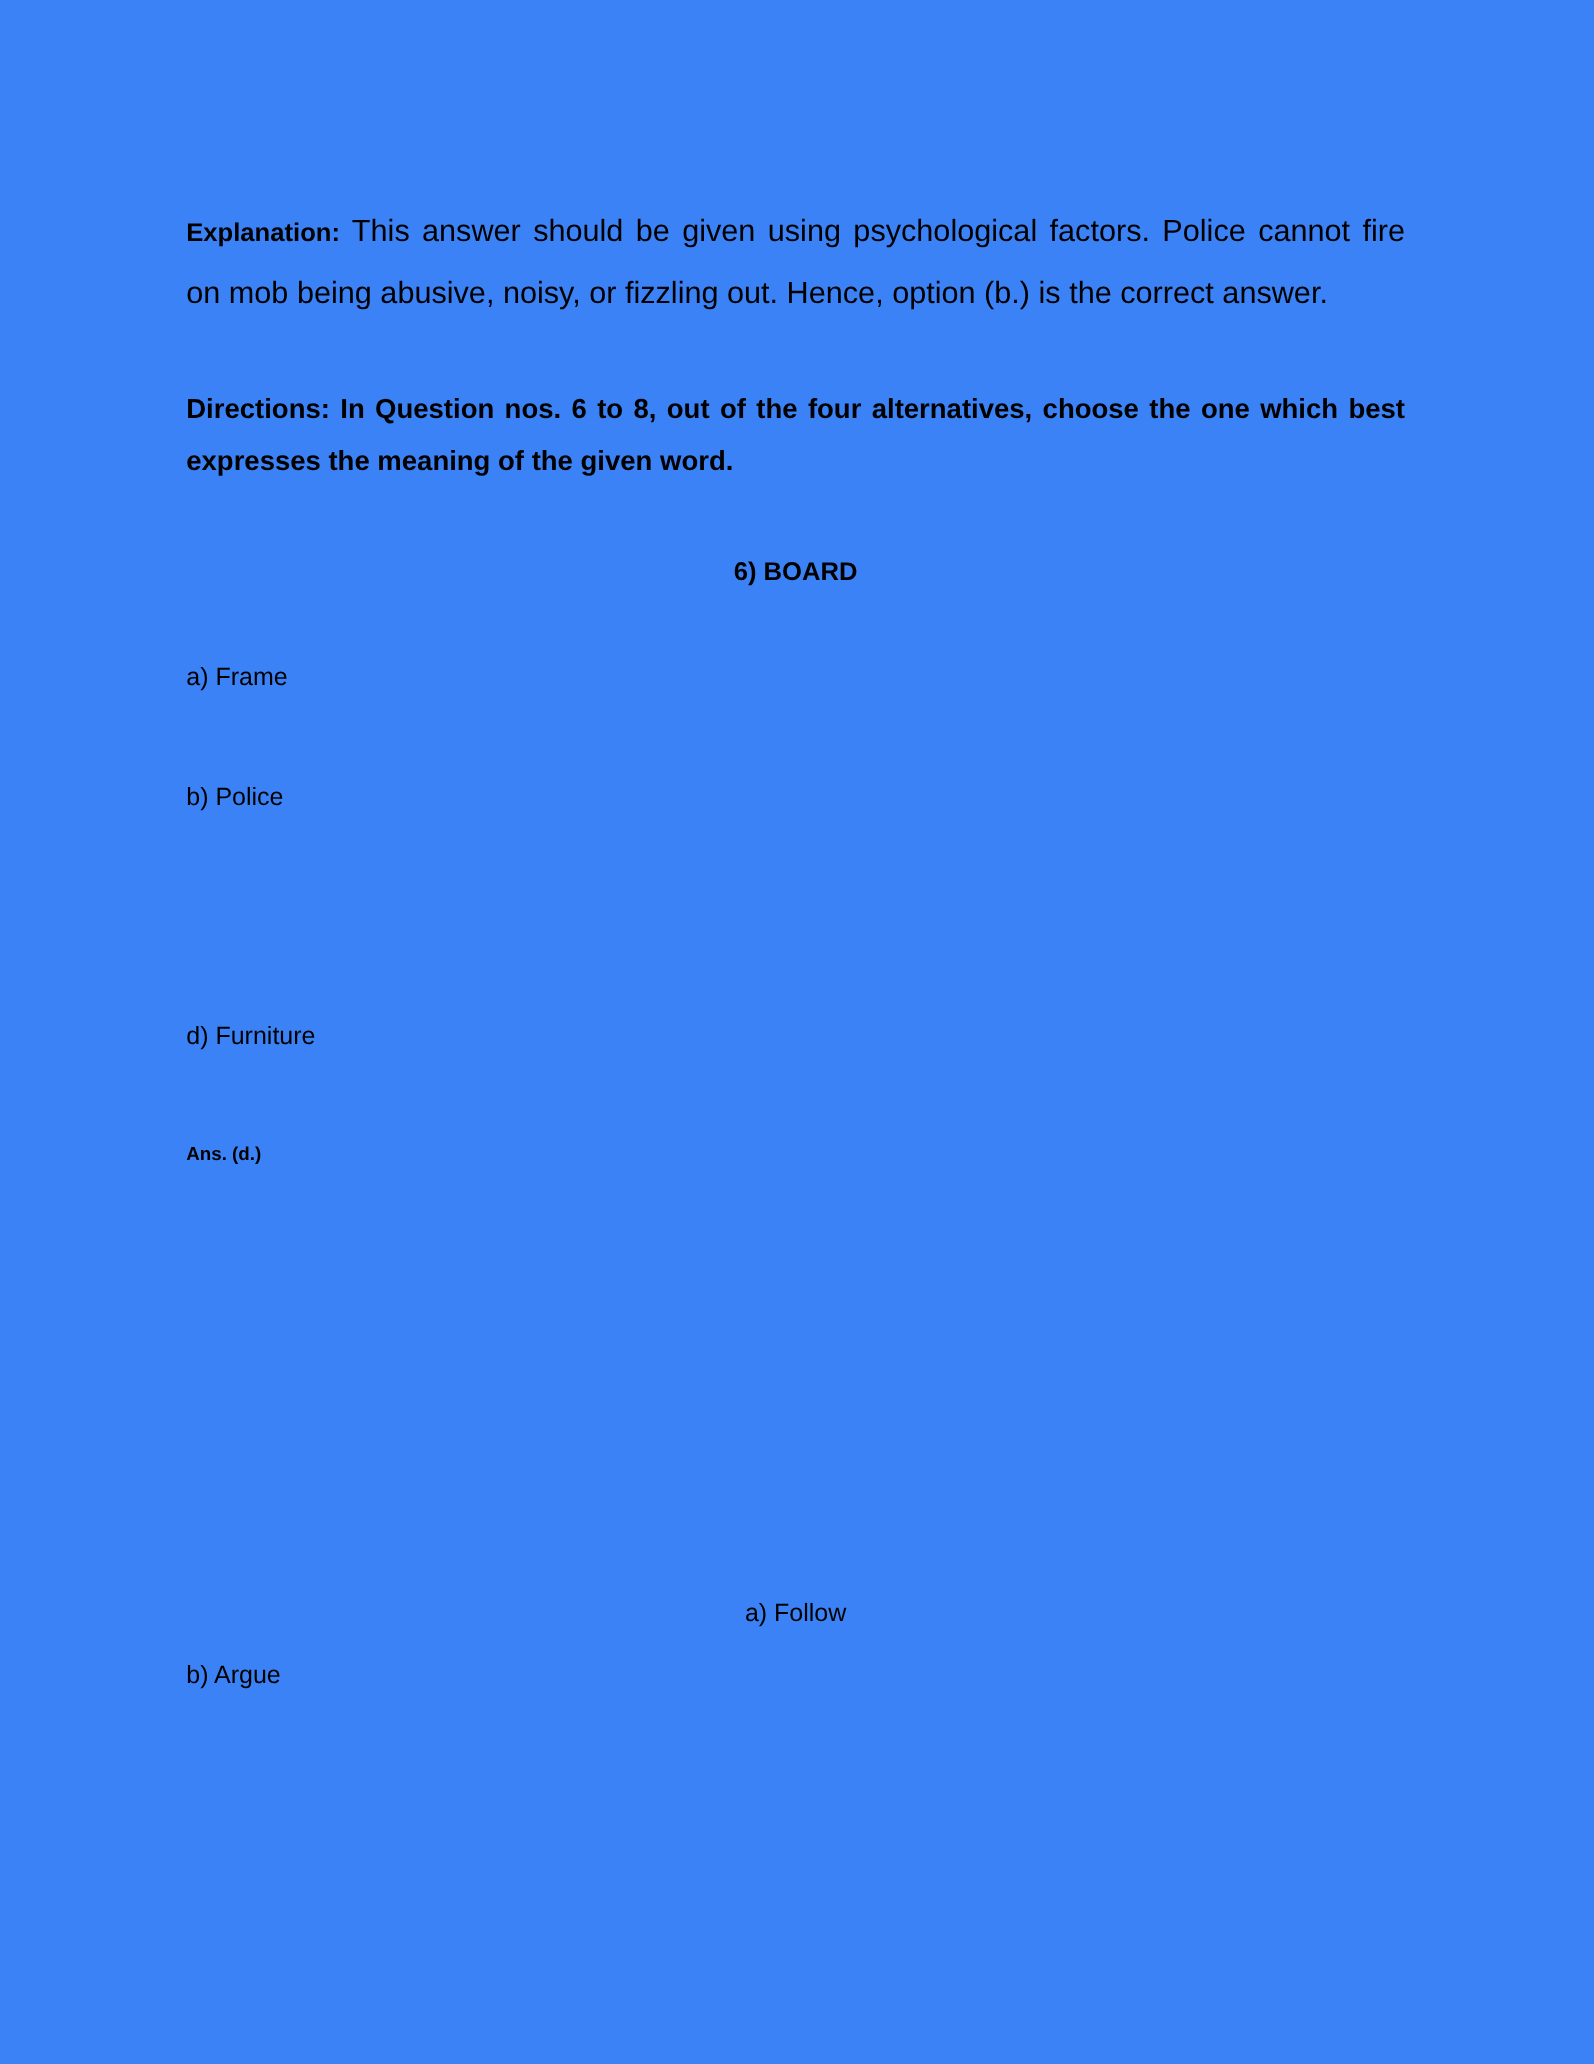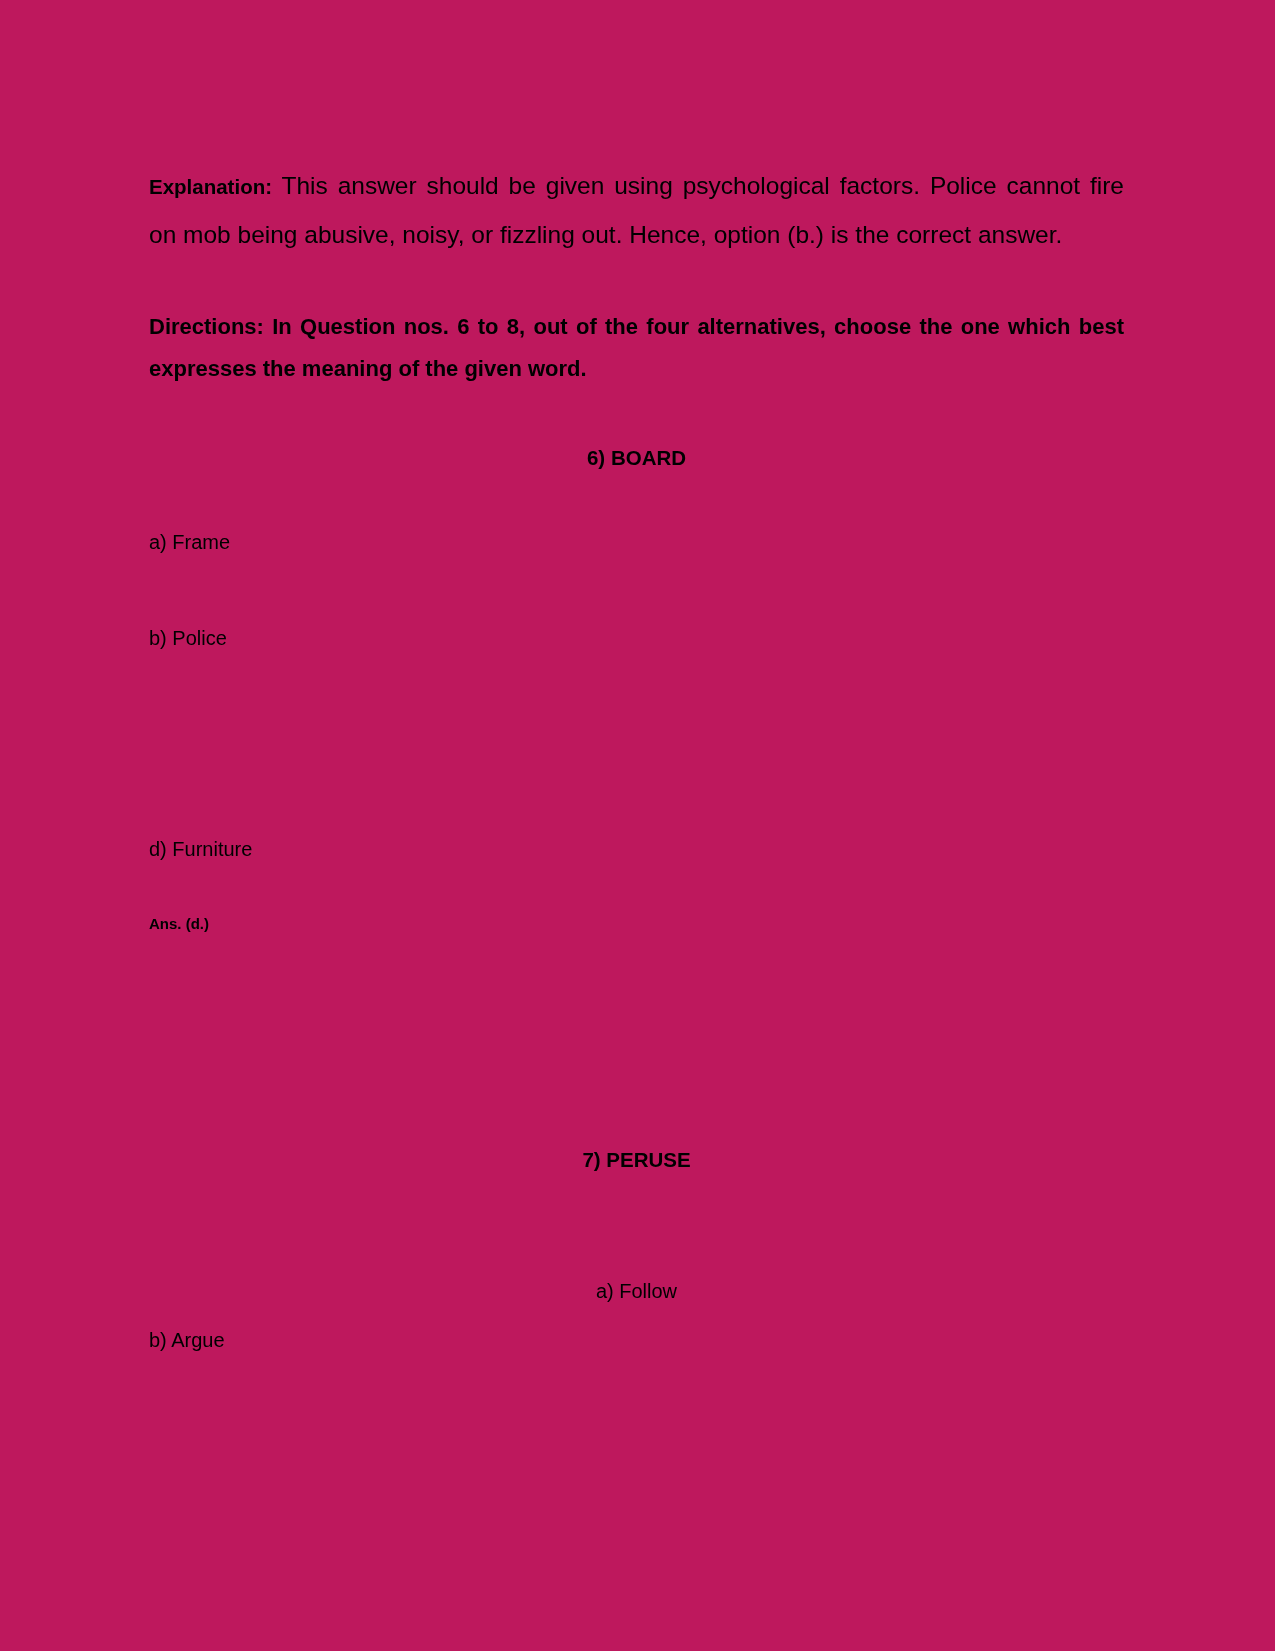--- a/index.html
+++ b/index.html
@@ -1,20 +1,20 @@
 <!DOCTYPE html>
 <html><head>
   <meta charset="utf-8">
   <style>
     html, body { margin: 0; padding: 0; background: #ffffff; }
     body {
       width: 1275px; height: 1651px; position: relative; overflow: hidden;
       font-family: "Liberation Sans", sans-serif; color: #000000;
     }
-    .page { position: absolute; left: 0; top: 0; width: 1275px; height: 1651px; background: #be185d; }
+    .page { position: absolute; left: 0; top: 0; width: 1275px; height: 1651px; background: #3b82f6; }
     .blk { position: absolute; left: 149px; width: 975px; }
     .expl { font-size: 24.5px; line-height: 48px; text-align: justify; }
     .expl .lbl { font-weight: bold; font-size: 20.5px; }
     .dir { font-size: 22px; font-weight: bold; line-height: 42px; text-align: justify; }
     .q { font-size: 20.5px; font-weight: bold; text-align: center; }
     .opt { font-size: 20px; }
     .ans { font-size: 15px; font-weight: bold; }
   </style>
 </head>
 <body>
@@ -22,23 +22,22 @@
 <div class="page">
 
   <div class="blk expl" style="top:162px;"><span class="lbl">Explanation:</span><span> This answer should be given using psychological factors. Police cannot fire on mob being abusive, noisy, or fizzling out. Hence, option (b.) is the correct answer.</span></div>
 
   <div class="blk dir" style="top:306px;">Directions: In Question nos. 6 to 8, out of the four alternatives, choose the one which best expresses the meaning of the given word.</div>
 
   <div class="blk q" style="top:446px;">6) BOARD</div>
 
   <div class="blk opt" style="top:531px;">a) Frame</div>
   <div class="blk opt" style="top:627px;">b) Police</div>
-  <div class="blk opt" style="top:818px;margin-top:20px;">d) Furniture</div>
+  <div class="blk opt" style="top:818px;">d) Furniture</div>
 
   <div class="blk ans" style="top:915px;">Ans. (d.)</div>
 
 
-  <div class="blk q" style="top:1148px;">7) PERUSE</div>
 
   <div class="blk opt" style="top:1280px;text-align:center;">a) Follow</div>
   <div class="blk opt" style="top:1329px;">b) Argue</div>
 
 </div>
 
 </body></html>

